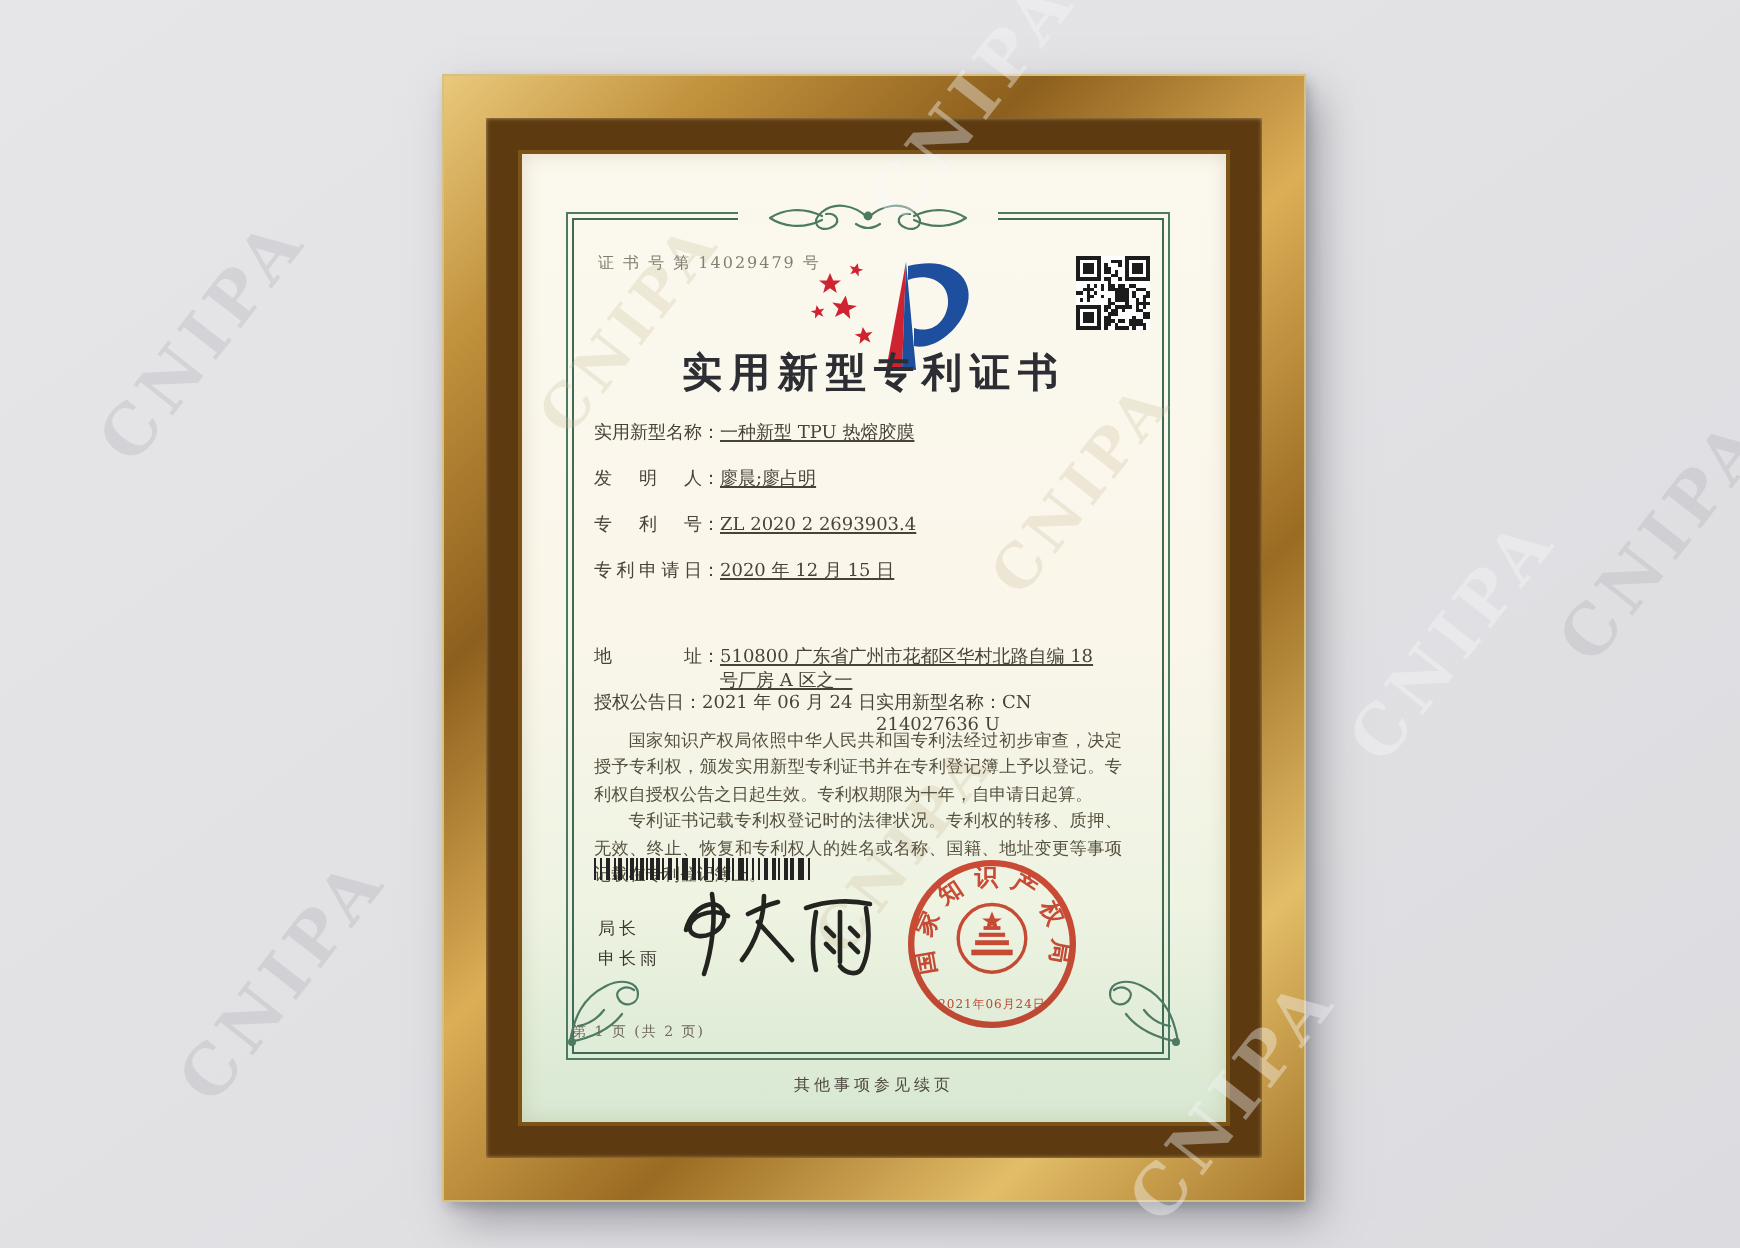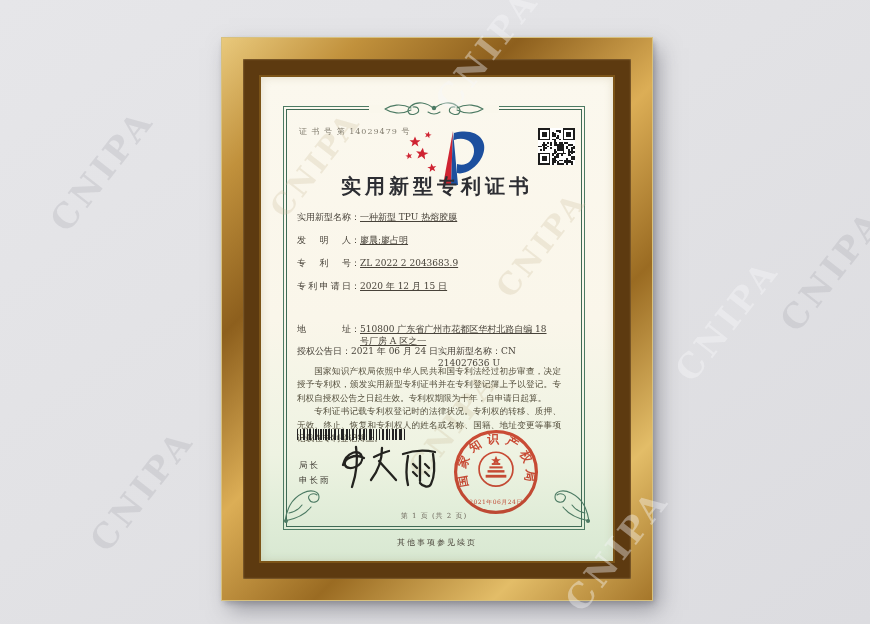--- a/index.html
+++ b/index.html
@@ -72,21 +72,21 @@
 
   .barcode { position:absolute; left:36px; top:352px; width:110px; height:11px; z-index:4; }
 
   .signer { position:absolute; left:38px; top:381px; font-size:8.5px; color:#3e3a32;
             line-height:15px; letter-spacing:2px; z-index:4; }
   .sig { position:absolute; left:72px; top:364px; width:112px; height:50px; z-index:4; }
 
   .seal { position:absolute; left:188px; top:348px; width:94px; height:94px; z-index:5;
           mix-blend-mode:multiply; opacity:0.93; }
 
-  .page-info { position:absolute; left:25px; top:434px; width:296px; text-align:center;
+  .page-info { position:absolute; left:25px; top:434px; width:296px; text-align:left;
                font-size:7px; color:#6d675c; letter-spacing:1px; z-index:4; }
   .footer-note { position:absolute; left:0; top:460px; width:100%; text-align:center;
                  font-size:8px; color:#4d483e; letter-spacing:2px; z-index:4; }
 
   svg text { font-family:"DejaVu Serif",serif; }
 </style>
 </head>
 <body>
 
 <div class="stage">
@@ -296,21 +296,21 @@
 
             <div class="cert-title">实用新型专利证书</div>
 
             <div class="row" style="top:134px">
               <span class="flabel">实用新型名称</span><span class="colon">：</span><span class="fvalue">一种新型 TPU 热熔胶膜</span>
             </div>
             <div class="row" style="top:157px">
               <span class="flabel">发 明 人</span><span class="colon">：</span><span class="fvalue">廖晨;廖占明</span>
             </div>
             <div class="row" style="top:180px">
-              <span class="flabel">专 利 号</span><span class="colon">：</span><span class="fvalue">ZL 2022 2 2043683.9</span>
+              <span class="flabel">专 利 号</span><span class="colon">：</span><span class="fvalue">ZL 2020 2 2693903.4</span>
             </div>
             <div class="row" style="top:203px">
               <span class="flabel">专利申请日</span><span class="colon">：</span><span class="fvalue">2020 年 12 月 15 日</span>
             </div>
             <div class="row" style="top:246px">
               <span class="flabel">地 址</span><span class="colon">：</span><span class="fvalue">510800 广东省广州市花都区华村北路自编 18 号厂房 A 区之一</span>
             </div>
 
             <div class="grant-row">
               <span>授权公告日</span><span>：</span><span>2021 年 06 月 24 日</span>

